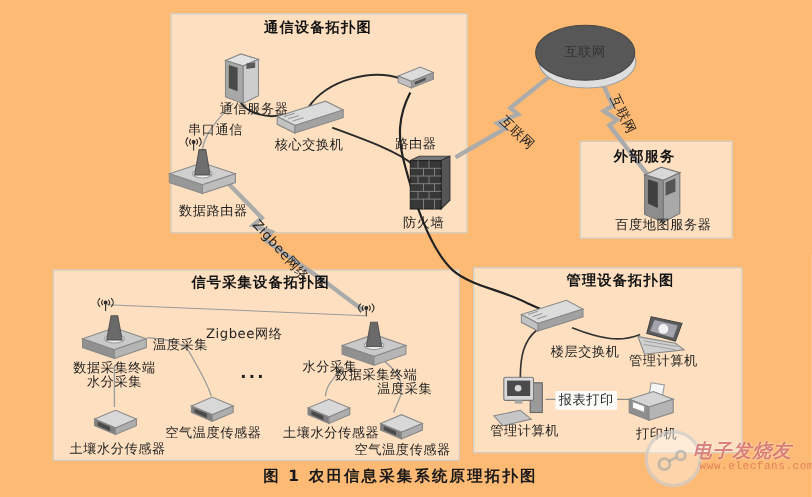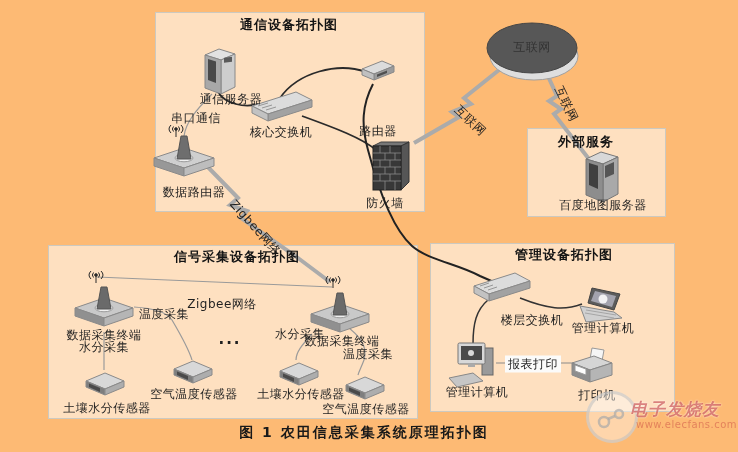--- a/index.html
+++ b/index.html
@@ -10,21 +10,21 @@
        font-size:12px;color:#1f1f1f;letter-spacing:.5px;z-index:30;}
   .title{font-size:13px;font-weight:bold;color:#141414;letter-spacing:1px;}
   .rot{z-index:8;}
   .linebreak{background:#fbfbfa;padding:0 3px;}
   .icon{position:absolute;z-index:20;line-height:0;}
   .wifi{position:absolute;z-index:22;line-height:0;}
   #net{position:absolute;left:0;top:0;z-index:5;}
   .caption{position:absolute;transform:translate(-50%,-50%);font-size:14px;font-weight:bold;
            color:#191919;letter-spacing:2px;z-index:30;}
   .ellip{font-size:15px;font-weight:bold;letter-spacing:2px;}
-  .wm{position:absolute;z-index:40;}
+  .wm{position:absolute;z-index:40;font-family:Liberation Mono, monospace;}
   .wm-brand{font-size:17px;font-weight:bold;font-style:italic;letter-spacing:1px;
             color:rgba(196,60,60,.62);text-shadow:0 0 2px rgba(255,255,255,.9);}
   .wm-site{font-size:10px;color:rgba(196,60,60,.45);letter-spacing:.5px;}
   .wm-logo{position:absolute;width:46px;height:46px;border:3px solid rgba(190,190,190,.55);
            border-radius:50%;background:rgba(255,255,255,.4);}
 </style>
 </head>
 <body>
 
 <div id="stage">

